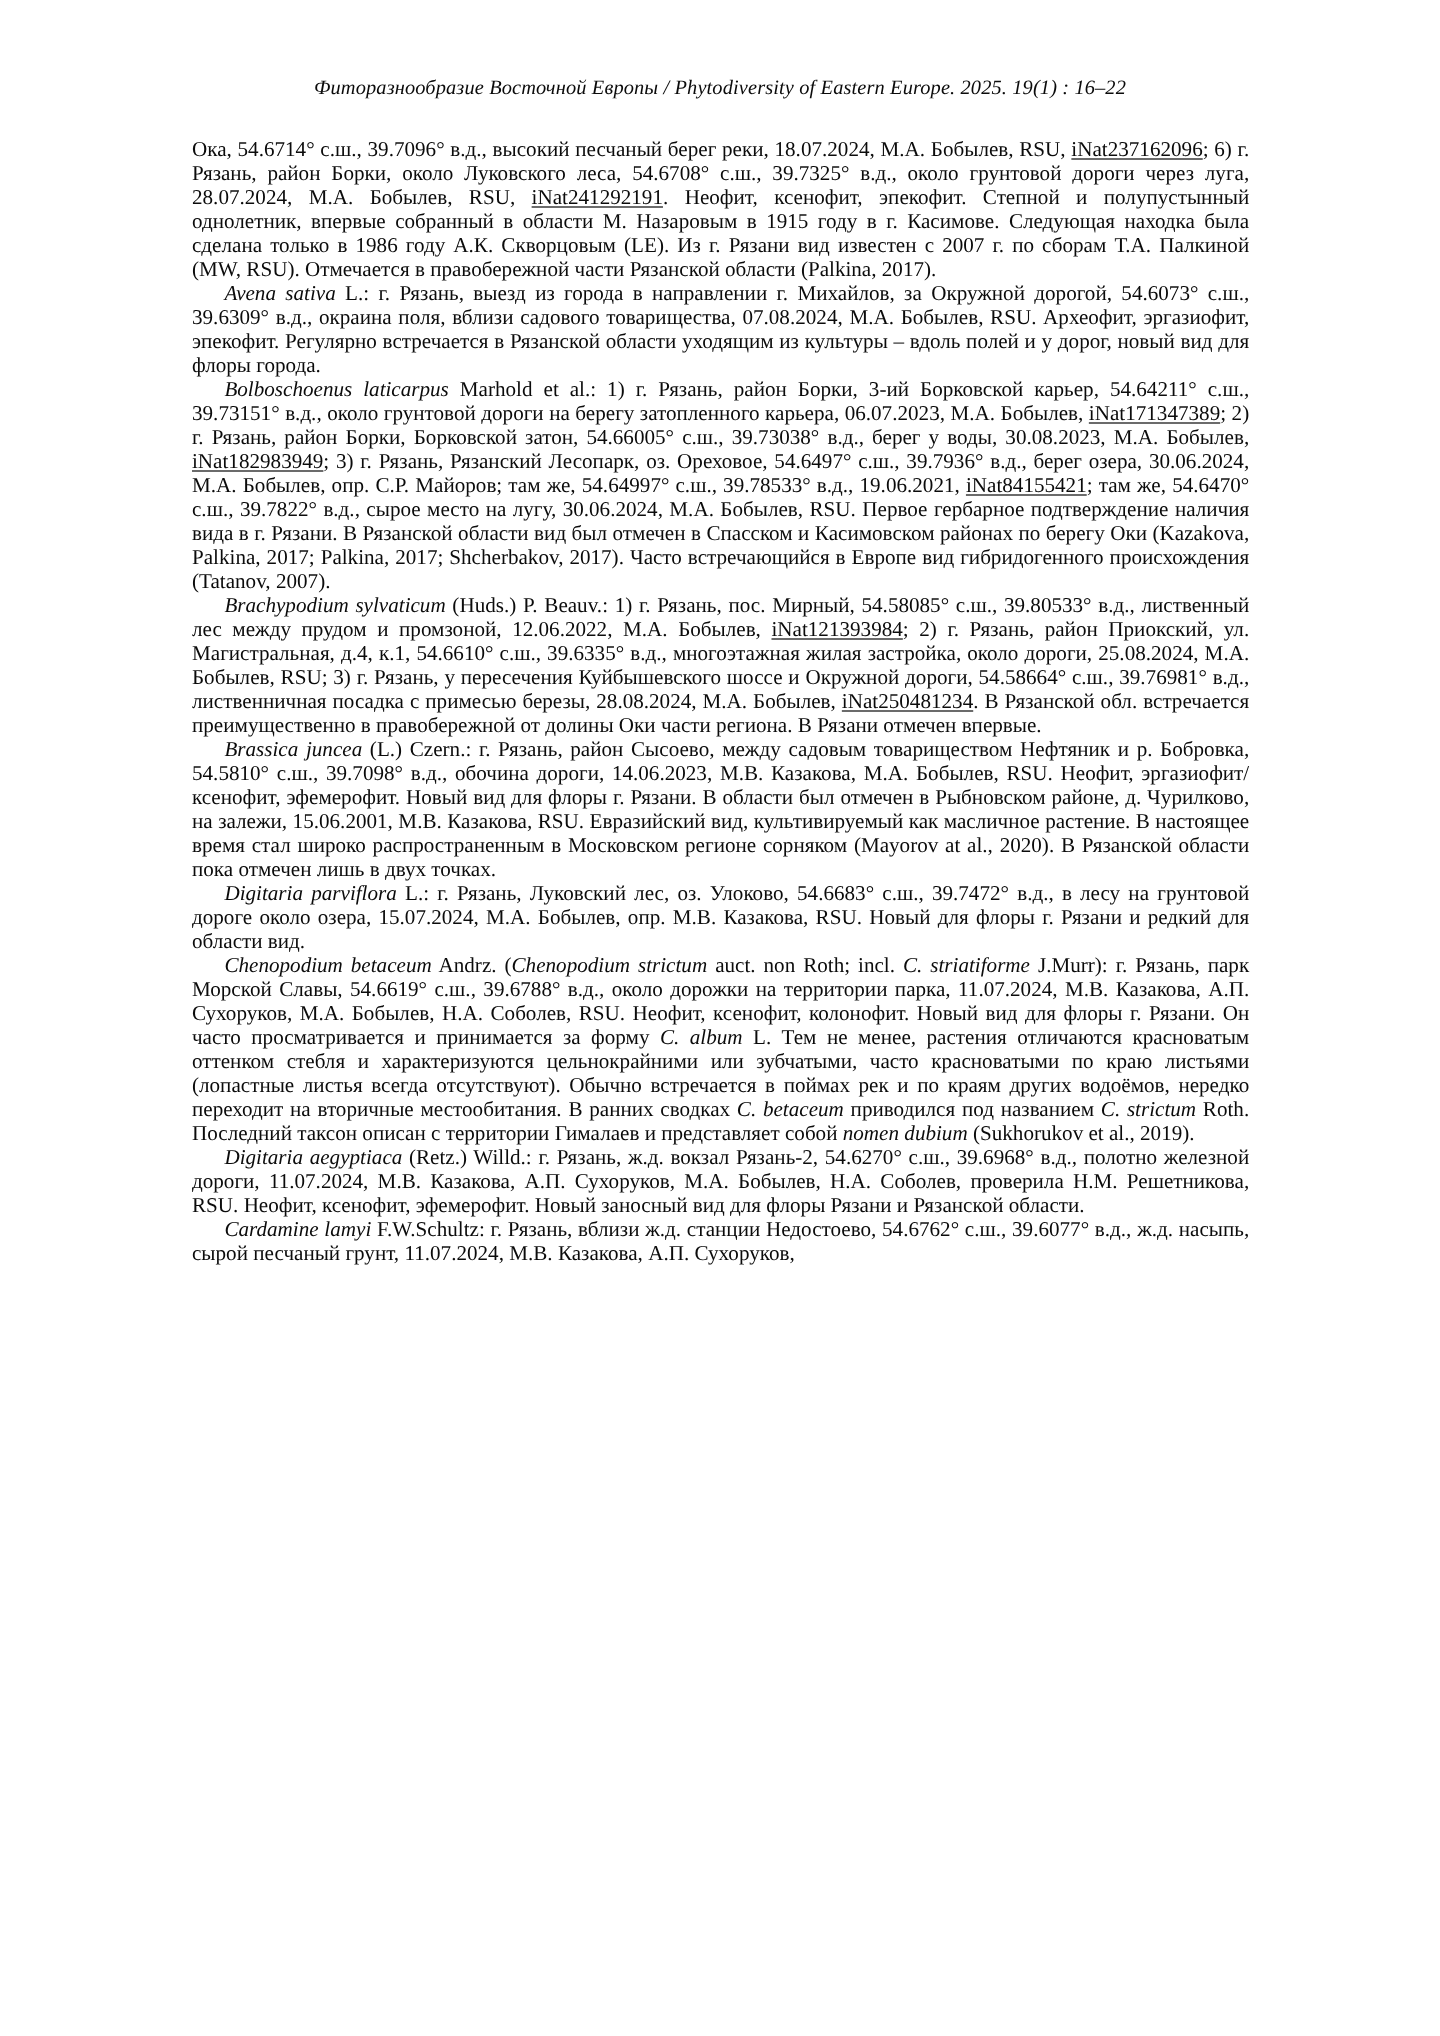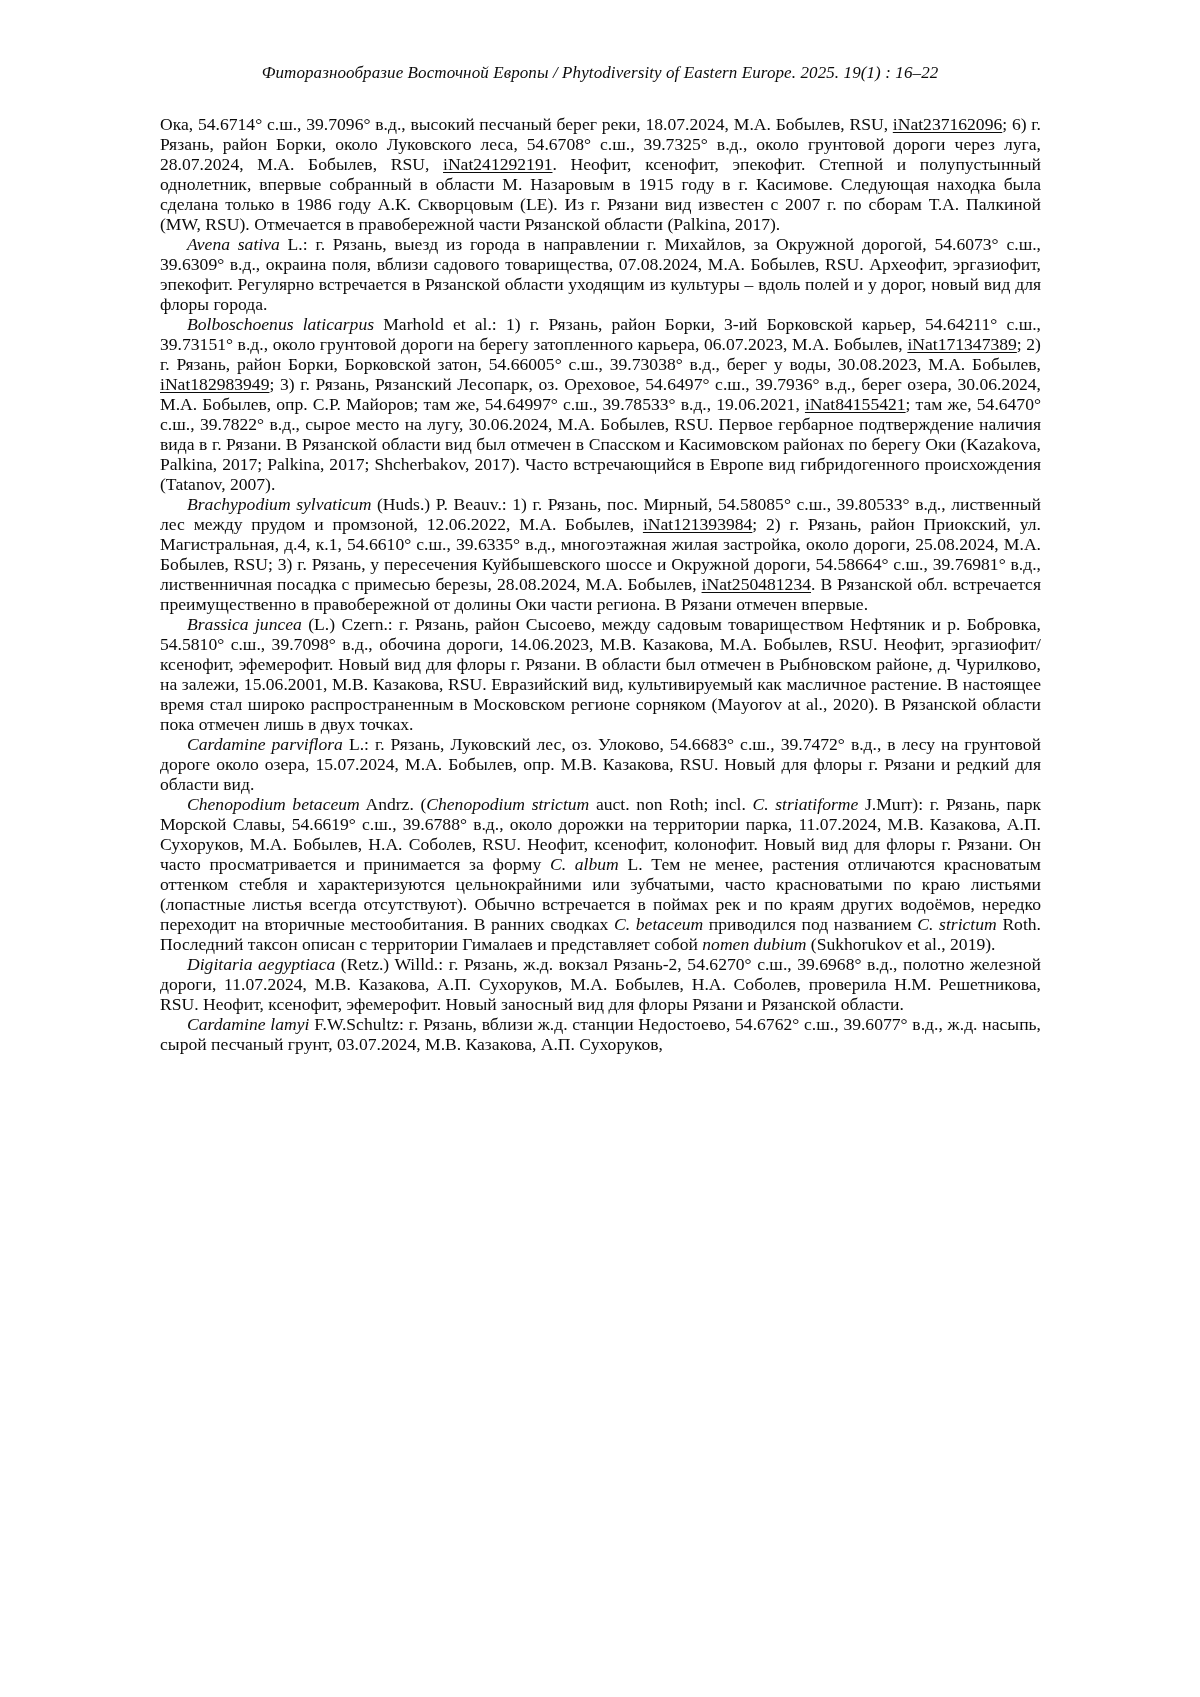--- a/index.html
+++ b/index.html
@@ -59,20 +59,20 @@
 
 <div class="page">
   <div class="running-head">Фиторазнообразие Восточной Европы / Phytodiversity of Eastern Europe. 2025. 19(1) : 16–22</div>
 
   <div class="article-body">
       <p class=""><span>Ока, 54.6714° с.ш., 39.7096° в.д., высокий песчаный берег реки, 18.07.2024, М.А. Бобылев, RSU, </span><span class="un">iNat237162096</span><span>; 6) г. Рязань, район Борки, около Луковского леса, 54.6708° с.ш., 39.7325° в.д., около грунтовой дороги через луга, 28.07.2024, М.А. Бобылев, RSU, </span><span class="un">iNat241292191</span><span>. Неофит, ксенофит, эпекофит. Степной и полупустынный однолетник, впервые собранный в области М. Назаровым в 1915 году в г. Касимове. Следующая находка была сделана только в 1986 году А.К. Скворцовым (LE). Из г. Рязани вид известен с 2007 г. по сборам Т.А. Палкиной (MW, RSU). Отмечается в правобережной части Рязанской области (Palkina, 2017).</span></p>
       <p class="indent"><span class="it">Avena sativa</span><span> L.: г. Рязань, выезд из города в направлении г. Михайлов, за Окружной дорогой, 54.6073° с.ш., 39.6309° в.д., окраина поля, вблизи садового товарищества, 07.08.2024, М.А. Бобылев, RSU. Археофит, эргазиофит, эпекофит. Регулярно встречается в Рязанской области уходящим из культуры – вдоль полей и у дорог, новый вид для флоры города.</span></p>
       <p class="indent"><span class="it">Bolboschoenus laticarpus</span><span> Marhold et al.: 1) г. Рязань, район Борки, 3-ий Борковской карьер, 54.64211° с.ш., 39.73151° в.д., около грунтовой дороги на берегу затопленного карьера, 06.07.2023, М.А. Бобылев, </span><span class="un">iNat171347389</span><span>; 2) г. Рязань, район Борки, Борковской затон, 54.66005° с.ш., 39.73038° в.д., берег у воды, 30.08.2023, М.А. Бобылев, </span><span class="un">iNat182983949</span><span>; 3) г. Рязань, Рязанский Лесопарк, оз. Ореховое, 54.6497° с.ш., 39.7936° в.д., берег озера, 30.06.2024, М.А. Бобылев, опр. С.Р. Майоров; там же, 54.64997° с.ш., 39.78533° в.д., 19.06.2021, </span><span class="un">iNat84155421</span><span>; там же, 54.6470° с.ш., 39.7822° в.д., сырое место на лугу, 30.06.2024, М.А. Бобылев, RSU. Первое гербарное подтверждение наличия вида в г. Рязани. В Рязанской области вид был отмечен в Спасском и Касимовском районах по берегу Оки (Kazakova, Palkina, 2017; Palkina, 2017; Shcherbakov, 2017). Часто встречающийся в Европе вид гибридогенного происхождения (Tatanov, 2007).</span></p>
       <p class="indent"><span class="it">Brachypodium sylvaticum</span><span> (Huds.) P. Beauv.: 1) г. Рязань, пос. Мирный, 54.58085° с.ш., 39.80533° в.д., лиственный лес между прудом и промзоной, 12.06.2022, М.А. Бобылев, </span><span class="un">iNat121393984</span><span>; 2) г. Рязань, район Приокский, ул. Магистральная, д.4, к.1, 54.6610° с.ш., 39.6335° в.д., многоэтажная жилая застройка, около дороги, 25.08.2024, М.А. Бобылев, RSU; 3) г. Рязань, у пересечения Куйбышевского шоссе и Окружной дороги, 54.58664° с.ш., 39.76981° в.д., лиственничная посадка с примесью березы, 28.08.2024, М.А. Бобылев, </span><span class="un">iNat250481234</span><span>. В Рязанской обл. встречается преимущественно в правобережной от долины Оки части региона. В Рязани отмечен впервые.</span></p>
       <p class="indent"><span class="it">Brassica juncea</span><span> (L.) Czern.: г. Рязань, район Сысоево, между садовым товариществом Нефтяник и р. Бобровка, 54.5810° с.ш., 39.7098° в.д., обочина дороги, 14.06.2023, М.В. Казакова, М.А. Бобылев, RSU. Неофит, эргазиофит/ксенофит, эфемерофит. Новый вид для флоры г. Рязани. В области был отмечен в Рыбновском районе, д. Чурилково, на залежи, 15.06.2001, М.В. Казакова, RSU. Евразийский вид, культивируемый как масличное растение. В настоящее время стал широко распространенным в Московском регионе сорняком (Mayorov at al., 2020). В Рязанской области пока отмечен лишь в двух точках.</span></p>
-      <p class="indent"><span class="it">Cardamine parviflora</span><span> L.: г. Рязань, Луковский лес, оз. Улоково, 54.6683° с.ш., 39.7472° в.д., в лесу на грунтовой дороге около озера, 15.07.2024, М.А. Бобылев, опр. М.В. Казакова, RSU. Новый для флоры г. Рязани и редкий для области вид.</span></p>
+      <p class="indent"><span class="it">Digitaria parviflora</span><span> L.: г. Рязань, Луковский лес, оз. Улоково, 54.6683° с.ш., 39.7472° в.д., в лесу на грунтовой дороге около озера, 15.07.2024, М.А. Бобылев, опр. М.В. Казакова, RSU. Новый для флоры г. Рязани и редкий для области вид.</span></p>
       <p class="indent"><span class="it">Chenopodium betaceum</span><span> Andrz. (</span><span class="it">Chenopodium strictum</span><span> auct. non Roth; incl. </span><span class="it">C. striatiforme</span><span> J.Murr): г. Рязань, парк Морской Славы, 54.6619° с.ш., 39.6788° в.д., около дорожки на территории парка, 11.07.2024, М.В. Казакова, А.П. Сухоруков, М.А. Бобылев, Н.А. Соболев, RSU. Неофит, ксенофит, колонофит. Новый вид для флоры г. Рязани. Он часто просматривается и принимается за форму </span><span class="it">C. album</span><span> L. Тем не менее, растения отличаются красноватым оттенком стебля и характеризуются цельнокрайними или зубчатыми, часто красноватыми по краю листьями (лопастные листья всегда отсутствуют). Обычно встречается в поймах рек и по краям других водоёмов, нередко переходит на вторичные местообитания. В ранних сводках </span><span class="it">C. betaceum</span><span> приводился под названием </span><span class="it">C. strictum</span><span> Roth. Последний таксон описан с территории Гималаев и представляет собой </span><span class="it">nomen dubium</span><span> (Sukhorukov et al., 2019).</span></p>
       <p class="indent"><span class="it">Digitaria aegyptiaca</span><span> (Retz.) Willd.: г. Рязань, ж.д. вокзал Рязань-2, 54.6270° с.ш., 39.6968° в.д., полотно железной дороги, 11.07.2024, М.В. Казакова, А.П. Сухоруков, М.А. Бобылев, Н.А. Соболев, проверила Н.М. Решетникова, RSU. Неофит, ксенофит, эфемерофит. Новый заносный вид для флоры Рязани и Рязанской области.</span></p>
-      <p class="indent"><span class="it">Cardamine lamyi</span><span> F.W.Schultz: г. Рязань, вблизи ж.д. станции Недостоево, 54.6762° с.ш., 39.6077° в.д., ж.д. насыпь, сырой песчаный грунт, 03.07.2024, М.В. Казакова, А.П. Сухоруков,</span></p>
+      <p class="indent"><span class="it">Cardamine lamyi</span><span> F.W.Schultz: г. Рязань, вблизи ж.д. станции Недостоево, 54.6762° с.ш., 39.6077° в.д., ж.д. насыпь, сырой песчаный грунт, 11.07.2024, М.В. Казакова, А.П. Сухоруков,</span></p>
     </div>
 
   <div class="page-number">17</div>
 </div>
 
 </body></html>

